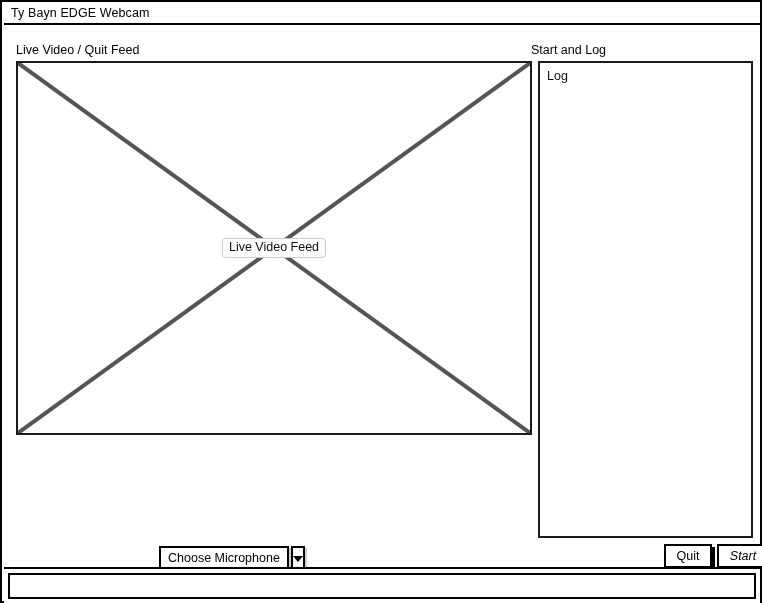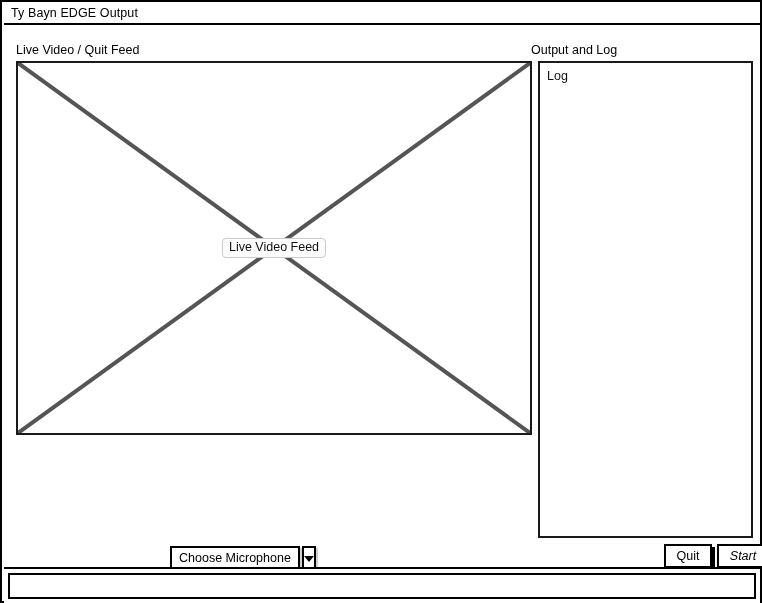--- a/index.html
+++ b/index.html
@@ -165,21 +165,21 @@
     justify-content: center;
     box-shadow: 2px 2px 0 0 #d0d0d0;
   }
   .caret-down {
     width: 0; height: 0;
     border-left: 5px solid transparent;
     border-right: 5px solid transparent;
     border-top: 6px solid #000000;
   }
   #combo-webcam { left: 12px; top: 519px; width: 137px; }
-  #combo-microphone { left: 166px; top: 519px; width: 128px; }
+  #combo-microphone { left: 155px; top: 519px; width: 128px; }
 
   
   .push-button {
     position: absolute;
     height: 24px;
     box-sizing: border-box;
     border: 2px solid #000000;
     background: #ffffff;
     box-shadow: 3px 3px 0 0 #000000;
     display: flex;
@@ -220,28 +220,28 @@
     font-size: 12px;
     color: #000000;
   }
 </style>
 </head>
 <body>
 
 <div id="window">
 
   <div id="titlebar">
-    <span id="title-text">Ty Bayn EDGE Output</span>
+    <span id="title-text">Ty Bayn EDGE Webcam</span>
   </div>
 
   <div id="content">
 
     <span class="section-label" id="label-live-feed">Live Video / Quit Feed</span>
 
-    <span class="section-label" id="label-output-log">Output and Log</span>
+    <span class="section-label" id="label-output-log">Start and Log</span>
 
     <div class="placeholder-panel" id="video-panel">
       <svg class="x-svg" viewBox="0 0 512 370" preserveAspectRatio="none">
         <line x1="0" y1="0" x2="512" y2="370" stroke="#555555" stroke-width="4" vector-effect="non-scaling-stroke"></line>
         <line x1="512" y1="0" x2="0" y2="370" stroke="#555555" stroke-width="4" vector-effect="non-scaling-stroke"></line>
       </svg>
       <span class="placeholder-tag">Live Video Feed</span>
     </div>
 
 

